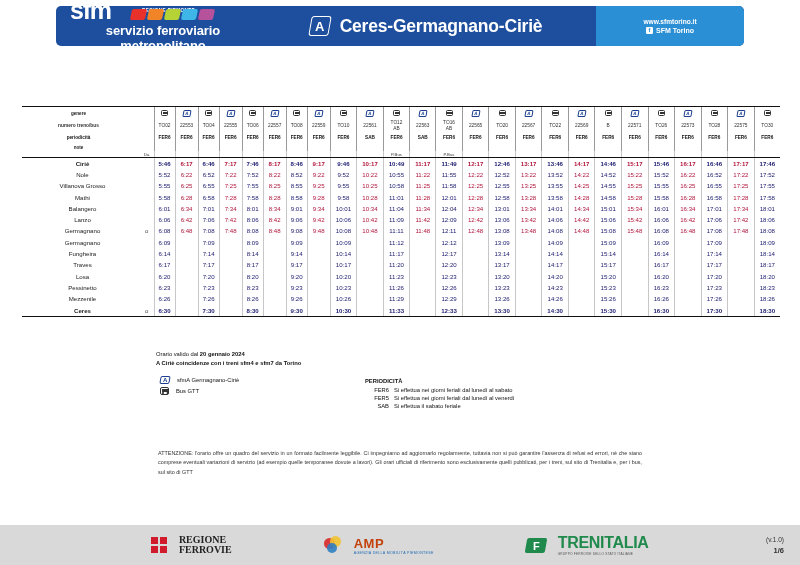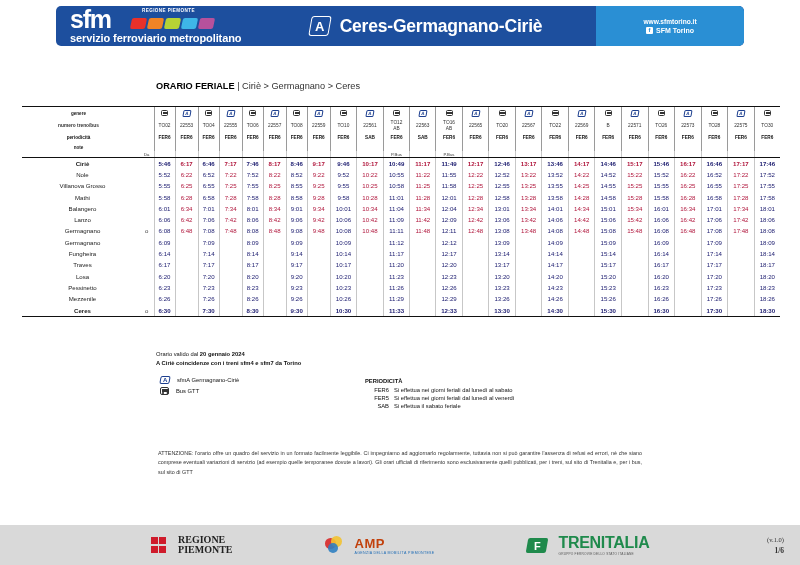--- a/index.html
+++ b/index.html
@@ -32,22 +32,22 @@
     letter-spacing: -1.2px; line-height: 0.95;
     font-family:"Liberation Sans", sans-serif;
   }
   .swatches { display:flex; gap:2px; margin-bottom:2px; }
   .sw { width:15px; height:11px; border-radius:2px; transform: skewX(-12deg); }
   .regione-tag {
     position:absolute; left:86px; top:2px;
     font-size:4.6px; font-weight:bold; color:#ffffff; letter-spacing:0.4px;
   }
   .sfm-sub {
-    font-size: 11px; color:#fff; font-weight:bold;
-    letter-spacing:-0.1px; margin-top:1px;
+    font-size: 13px; color:#fff; font-weight:bold;
+    letter-spacing:-0.1px; margin-top:1px;text-align:center;
   }
   .banner-mid { flex:1; display:flex; align-items:center; justify-content:center; gap:10px; }
   .line-badge {
     width: 20px; height: 20px; border: 1.6px solid #fff; border-radius:3px;
     display:flex; align-items:center; justify-content:center;
     color:#fff; font-weight:bold; font-size:13px;
     transform: skewX(-10deg);
   }
   .line-badge span { transform: skewX(10deg); display:block; }
   .banner-title {
@@ -162,21 +162,21 @@
   .amp-mark .c2{position:absolute;left:6px;top:0;width:11px;height:11px;border-radius:50%;background:#f2c230;opacity:.9;}
   .amp-mark .c3{position:absolute;left:3px;top:7px;width:10px;height:10px;border-radius:50%;background:#2f7fc1;opacity:.9;}
   .tren-mark { width:20px; height:15px; background:#1f8a4c; border-radius:2px;
                color:#fff; font-weight:bold; font-size:11px; display:flex;
                align-items:center; justify-content:center; transform:skewX(-10deg); }
   .tren-mark span{transform:skewX(10deg);}
   .tren-txt { font-size:16px; font-weight:bold; color:#1f8a4c; letter-spacing:-0.3px; }
   .tren-sub { font-size:3.2px; color:#555; letter-spacing:0.2px; }
 
   .version { position:absolute; right:16px; bottom:8px; text-align:right;
-             font-size:6.5px; color:#333; line-height:1.6;font-family:Liberation Serif, serif; }
+             font-size:6.5px; color:#333; line-height:1.6; }
   .version .pg { font-weight:bold; font-size:7.5px; }
 </style>
 </head>
 <body>
 
 <div class="page">
 
   <div class="banner">
     <div class="banner-left">
       <div class="regione-tag">REGIONE PIEMONTE</div>
@@ -202,23 +202,20 @@
 
     <div class="banner-right">
       <div class="url">www.sfmtorino.it</div>
       <div class="fb">
         <span class="fb-glyph">f</span>
         <span>SFM Torino</span>
       </div>
     </div>
   </div>
 
-  <div class="doc-title">
-    <b>ORARIO FERIALE</b><span class="sub"> | Ciriè &gt; Germagnano &gt; Ceres</span>
-  </div>
 
   <div class="tbl-wrap">
     <table class="tt">
       <tbody id="tbody">
           <tr class="sep-top">
             <td colspan="27"></td>
           </tr>
           <tr class="hdr-row hdr-genere">
             <td class="lbl-col">genere</td>
             <td class="da-col"></td>
@@ -823,21 +820,21 @@
   <div class="footer">
     <div class="logo">
       <div class="rp-squares">
         <i></i>
           <i></i>
           <i></i>
           <i></i>
       </div>
       <div class="rp-txt">
         <div>REGIONE</div>
-        <div>PIEMONTE</div>
+        <div>FERROVIE</div>
       </div>
     </div>
 
     <div class="logo">
       <div class="amp-mark">
         <span class="c1"></span>
           <span class="c2"></span>
           <span class="c3"></span>
       </div>
       <div>

